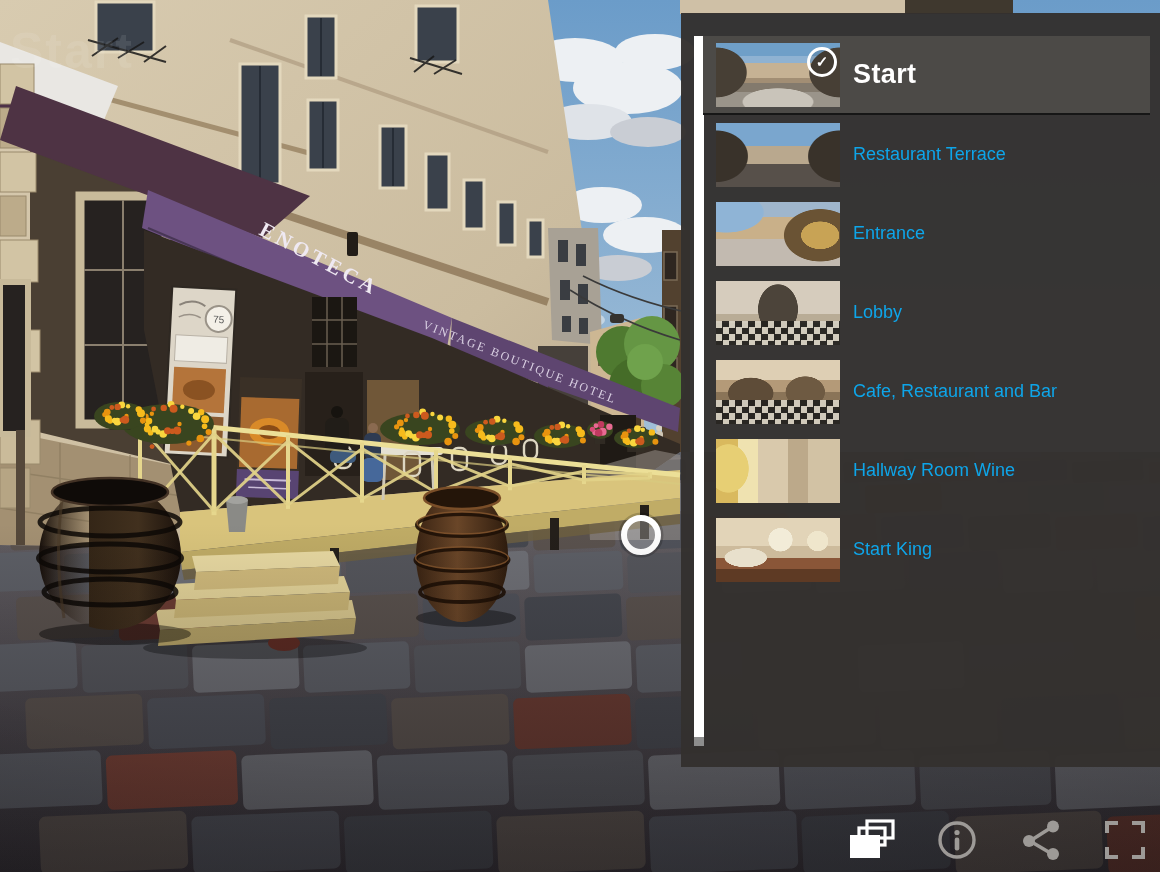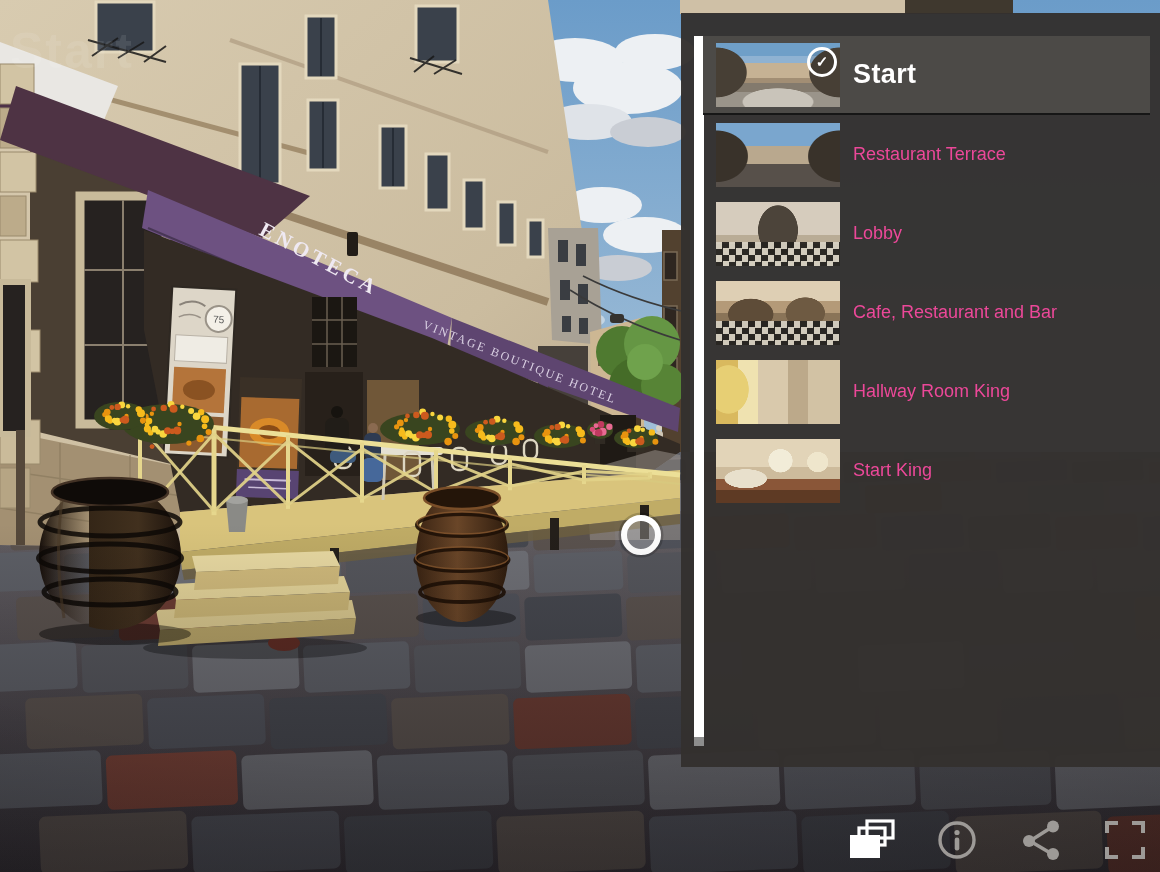--- a/index.html
+++ b/index.html
@@ -28,21 +28,21 @@
   }
   .sb-thumb{position:absolute;left:13px;top:23px;width:10px;height:701px;background:#ffffff;}
   .sb-rest{position:absolute;left:13px;top:724px;width:10px;height:9px;background:#8d8d8d;}
   .list{position:absolute;left:0;right:0;top:23px;}
   .row{
     height:79px;margin:0 10px 0 22px;padding-left:13px;
     display:flex;align-items:center;gap:13px;cursor:pointer;box-sizing:border-box;
   }
   .row.sel{background:#4c4a47;border-bottom:2px solid #161616;}
   .thumb{width:124px;height:64px;flex:none;position:relative;overflow:hidden;background:#8a8276;}
-  .label{font-size:18px;color:#ec4899;white-space:nowrap;}
+  .label{font-size:18px;color:#0ea5e9;white-space:nowrap;}
   .row.sel .label{font-size:27px;color:#ffffff;font-weight:bold;letter-spacing:.4px;}
   .badge{
     position:absolute;top:4px;right:3px;width:24px;height:24px;
     border:3px solid #fff;border-radius:50%;box-sizing:content-box;
     display:flex;align-items:center;justify-content:center;
     color:#fff;font-size:15px;font-weight:bold;background:rgba(30,30,30,.12);
   }
   
   .th-start{background:
     radial-gradient(42% 66% at 0% 46%,#473f35 0 58%,rgba(0,0,0,0) 60%),
@@ -710,30 +710,34 @@
     <div class="thumb th-start">
           <span class="badge">✓</span>
         </div>
     <span class="label">Start</span>
   </div>
       <div class="row">
     <div class="thumb th-restaurant-terrace"></div>
     <span class="label">Restaurant Terrace</span>
   </div>
       <div class="row">
+    <div class="thumb th-entrance"></div>
+    <span class="label">Entrance</span>
+  </div>
+      <div class="row">
     <div class="thumb th-lobby"></div>
     <span class="label">Lobby</span>
   </div>
       <div class="row">
     <div class="thumb th-cafe-restaurant-bar"></div>
     <span class="label">Cafe, Restaurant and Bar</span>
   </div>
       <div class="row">
     <div class="thumb th-hallway-room-king"></div>
-    <span class="label">Hallway Room King</span>
+    <span class="label">Hallway Room Wine</span>
   </div>
       <div class="row">
     <div class="thumb th-room-king"></div>
     <span class="label">Start King</span>
   </div>
     </div>
 </aside>
 
 <div class="toolbar">
   <button class="tbtn" title="">

